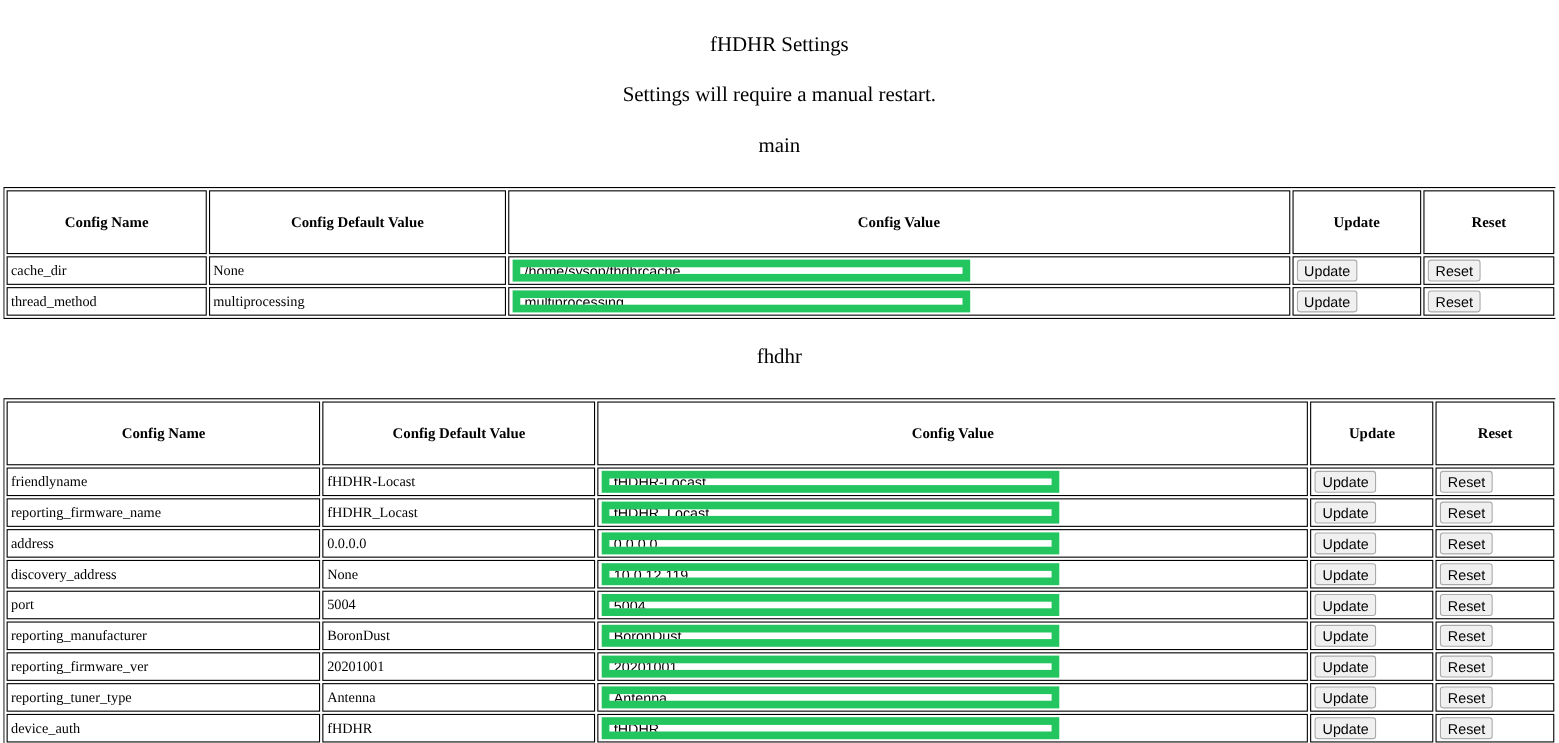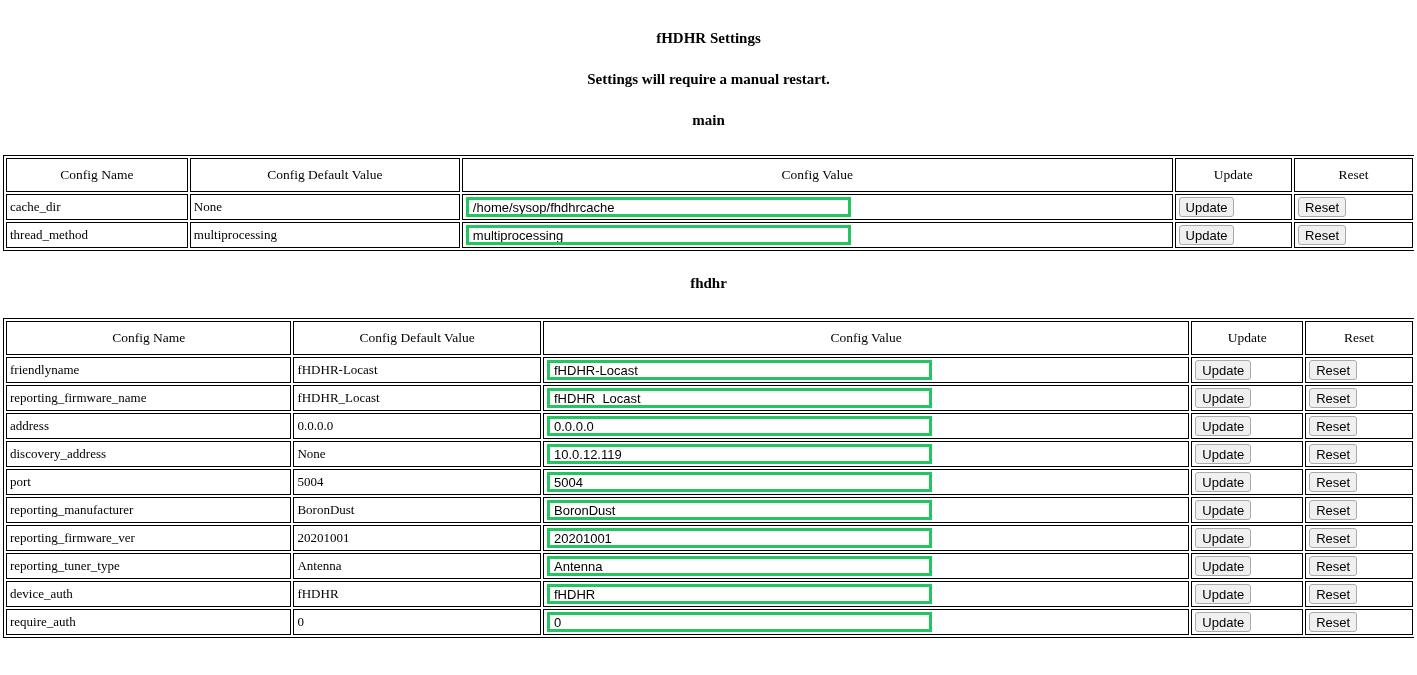--- a/index.html
+++ b/index.html
@@ -5,22 +5,22 @@
   * { box-sizing: content-box; }
   html, body { background: #ffffff; }
   body {
     margin: 3px;
     width: 1411px;
     font-family: "Liberation Serif", serif;
     color: #000;
   }
   .heading {
     text-align: center;
-    font-weight: bold;
-    font-size: 15px;
+    font-weight: normal;
+    font-size: 19px;
     font-family: "Liberation Serif", serif;
     color: #000;
   }
   .title    { margin: 27px 0 24px 0; }
   .subtitle { margin: 12px 0; }
   .section-heading { margin: 24px 0 26px 0; }
 
   table.cfg-table {
     width: 100%;
     table-layout: fixed;
@@ -30,23 +30,23 @@
     margin: 0;
   }
   table.cfg-table th, table.cfg-table td {
     border: 1px solid #000;
     overflow: hidden;
     white-space: nowrap;
   }
   table.cfg-table th {
     font-family: "Liberation Serif", serif;
     font-size: 13.5px;
-    font-weight: normal;
+    font-weight: bold;
     text-align: center;
-    padding: 8px 3px;
+    padding: 20px 3px;
   }
   table.cfg-table td {
     font-family: "Liberation Serif", serif;
     font-size: 13px;
     text-align: left;
     vertical-align: middle;
     padding: 1px 3px;
     height: 21px;
   }
   
@@ -54,23 +54,23 @@
   .s0 col.c2 { width: 19.3%; }
   .s0 col.c3 { width: 50.8%; }
   .s0 col.c4 { width: 8.4%; }
   .s1 col.c1 { width: 20.4%; }
   .s1 col.c2 { width: 17.7%; }
   .s1 col.c3 { width: 46.2%; }
   .s1 col.c4 { width: 8.0%; }
 
   input.cfg-input {
     box-sizing: border-box;
-    width: 385px;
+    width: 416px;
     height: 20px;
-    border: 3px solid #22c55e;
+    border: 7px solid #22c55e;
     background: #fff;
     padding: 1px 4px;
     font-family: "Liberation Sans", sans-serif;
     font-size: 13px;
     color: #000;
     margin: 1px 0;
     display: block;
   }
   button.cfg-btn {
     box-sizing: border-box;

